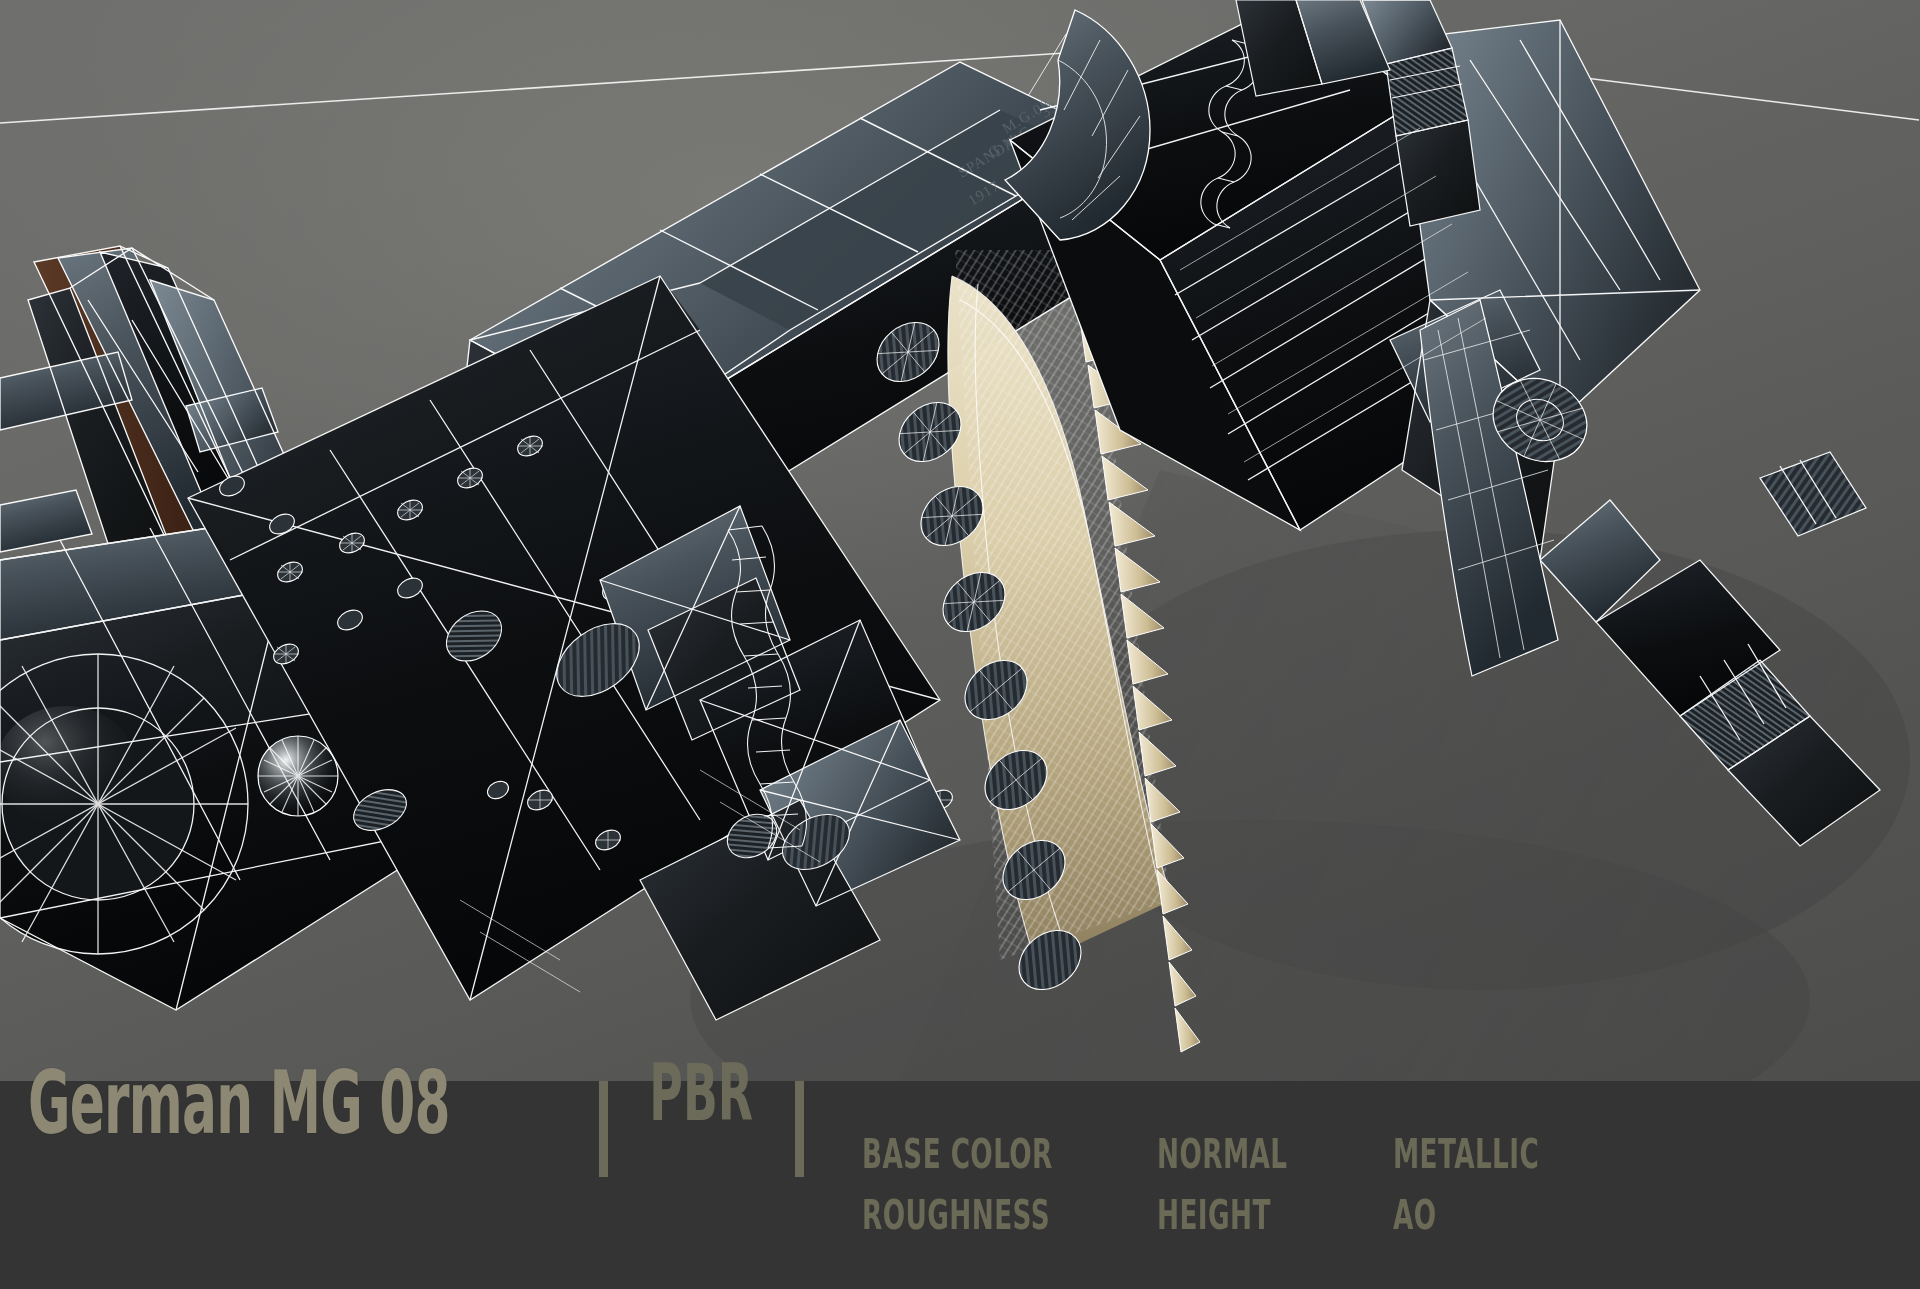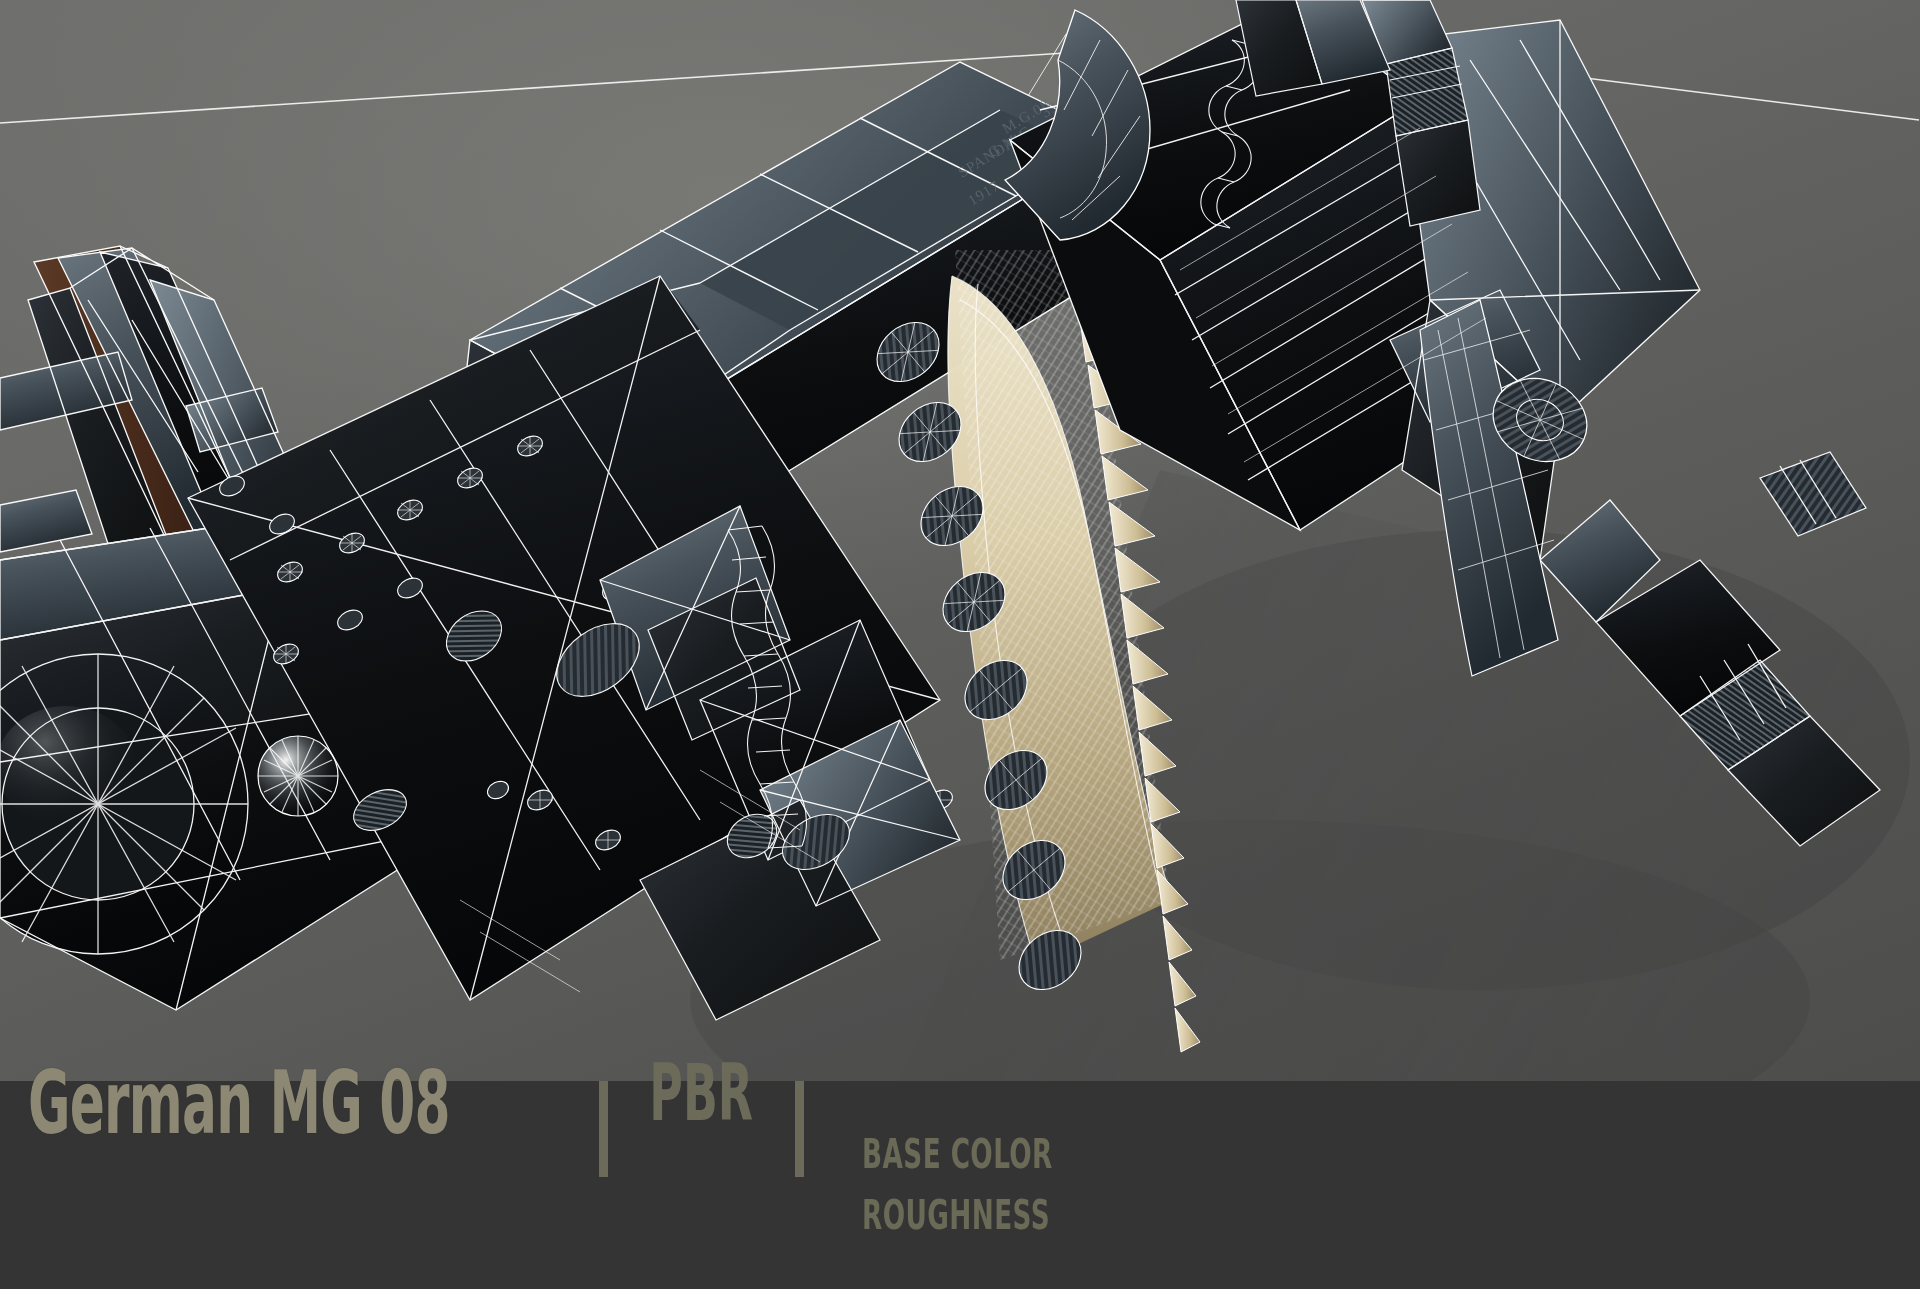--- a/index.html
+++ b/index.html
@@ -577,21 +577,29 @@
 
     <div class="spacer-c"></div>
 
     <div class="maps-col">
       <div class="map-label">BASE COLOR</div>
       <div class="map-label">ROUGHNESS</div>
     </div>
 
     <div class="spacer-d"></div>
 
+    <div class="maps-col">
+      <div class="map-label">NORMAL</div>
+      <div class="map-label">HEIGHT</div>
+    </div>
 
     <div class="spacer-e"></div>
 
+    <div class="maps-col">
+      <div class="map-label">METALLIC</div>
+      <div class="map-label">AO</div>
+    </div>
 
     <div class="spacer-f"></div>
 
 
   </div>
 </div>
 
 </body></html>

